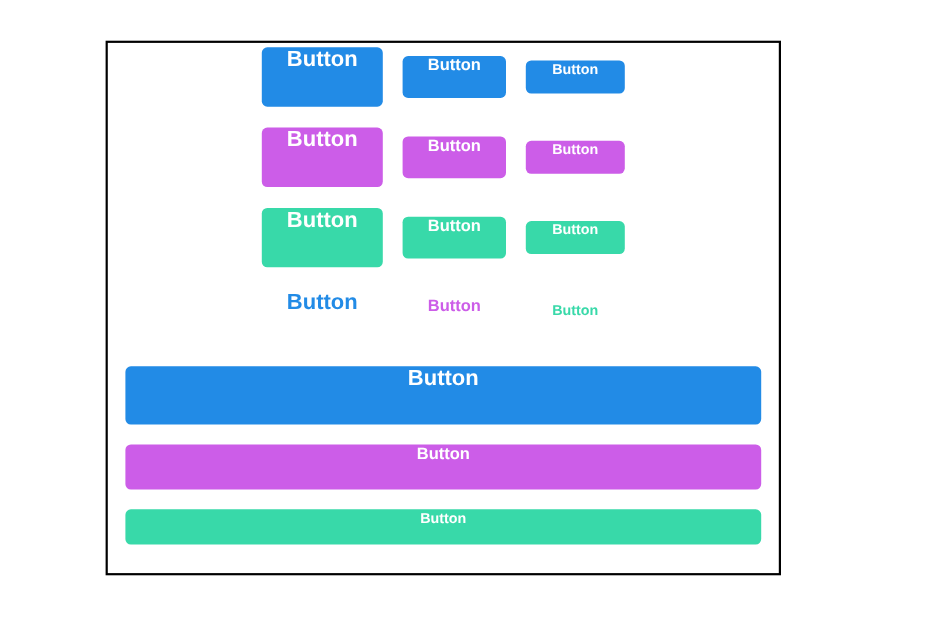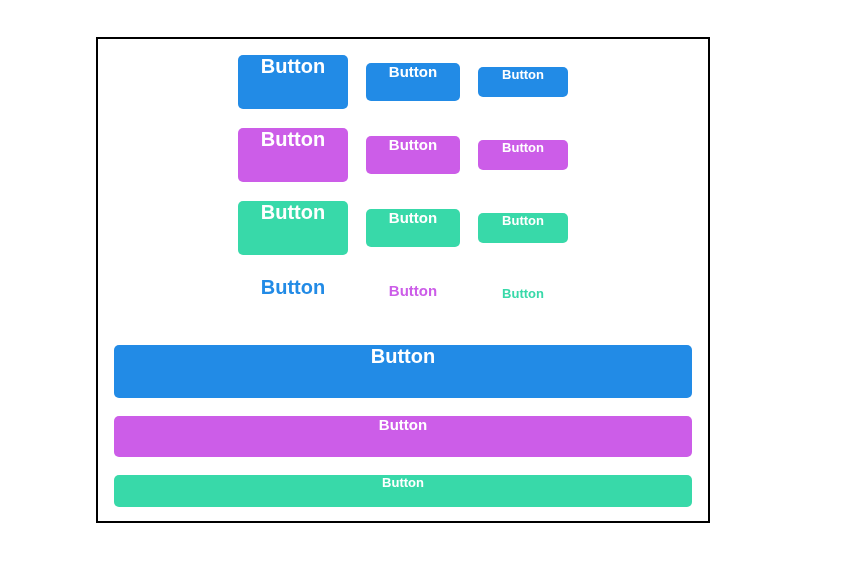--- a/index.html
+++ b/index.html
@@ -16,21 +16,21 @@
   }
   .frame {
     position: absolute;
     left: 96px;
     top: 37px;
     width: 614px;
     height: 486px;
     box-sizing: border-box;
     border: 2px solid #000000;
     background: #ffffff;
-    padding: 16px 16px 0 16px;
+    padding: 4px 16px 0 16px;
   }
   .btn-row {
     display: flex;
     justify-content: center;
     align-items: center;
     gap: 18px;
     height: 54px;
     margin-bottom: 19px;
   }
   .btn-row.last {

